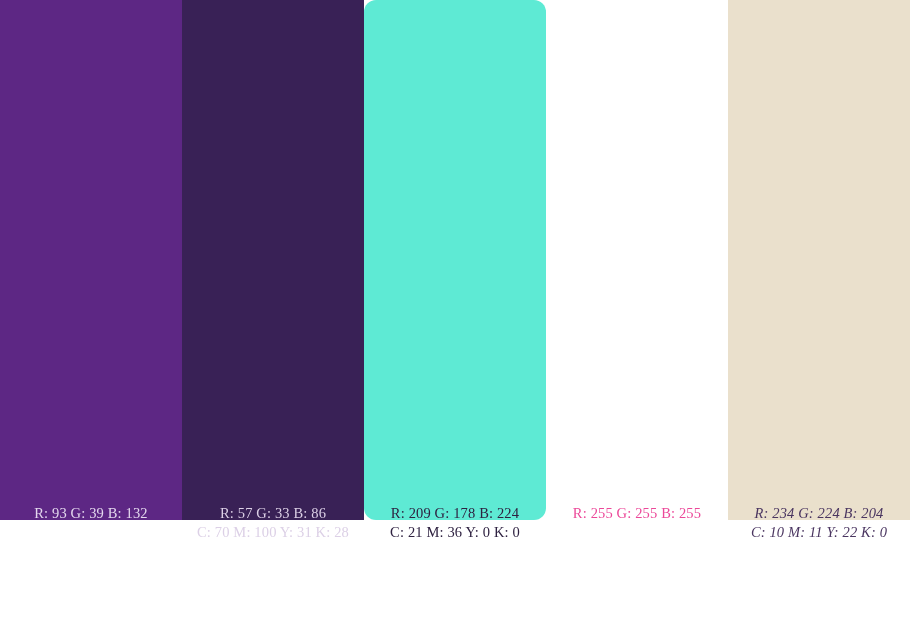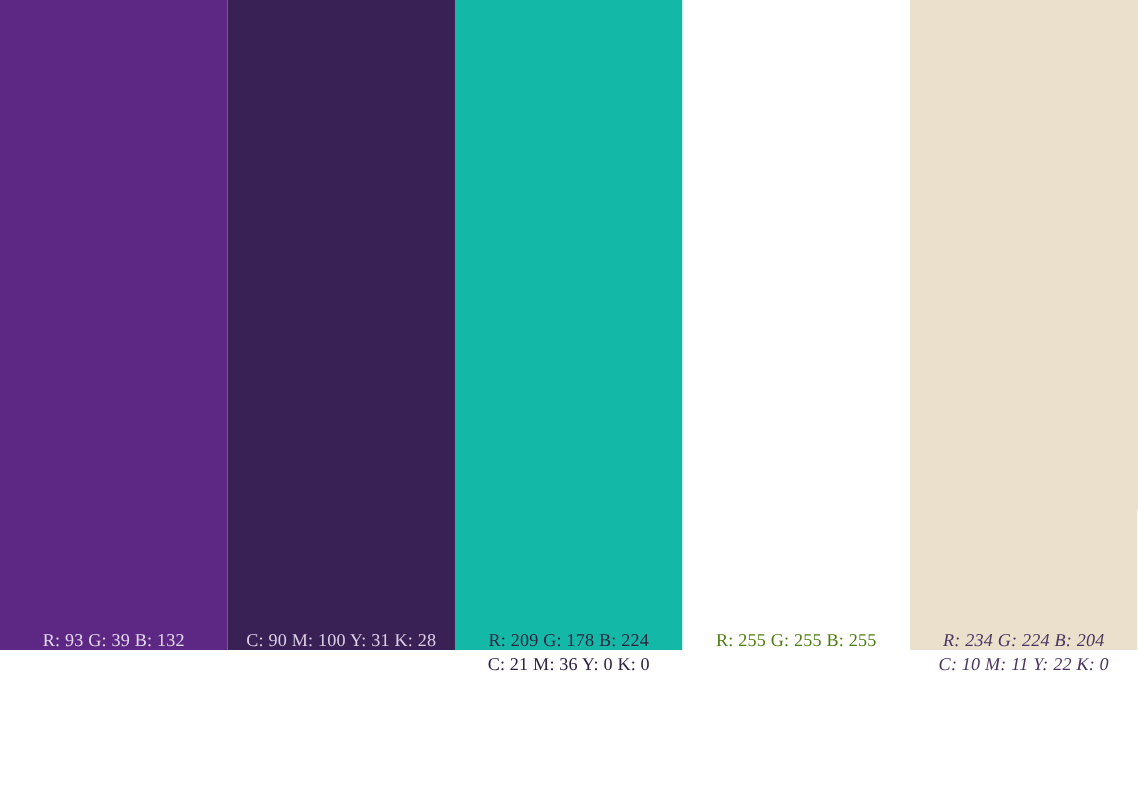--- a/index.html
+++ b/index.html
@@ -45,31 +45,32 @@
 <body>
 
 <div id="palette">
     <div class="swatch" style="background-color: rgb(93, 39, 132);">
       <div class="swatch-labels" style="color: rgb(228, 216, 238);">
         <span class="label-line">R: 93 G: 39 B: 132</span>
       </div>
     </div>
     <div class="swatch" style="background-color: rgb(57, 33, 86);">
       <div class="swatch-labels" style="color: rgb(220, 208, 230);">
-        <span class="label-line">C: 90 M: 100 Y: 31 K: 28</span>
+        <span class="label-line">R: 57 G: 33 B: 86</span>
+        <span class="label-line">C: 70 M: 100 Y: 31 K: 28</span>
       </div>
     </div>
-    <div class="swatch" style="background-color: #14b8a6;">
+    <div class="swatch" style="background-color: #5eead4; border-radius: 12px;">
       <div class="swatch-labels" style="color: rgb(46, 33, 64);">
         <span class="label-line">R: 209 G: 178 B: 224</span>
         <span class="label-line">C: 21 M: 36 Y: 0 K: 0</span>
       </div>
     </div>
     <div class="swatch" style="background-color: rgb(255, 255, 255);">
-      <div class="swatch-labels" style="color: #4d7c0f;">
+      <div class="swatch-labels" style="color: #ec4899;">
         <span class="label-line">R: 255 G: 255 B: 255</span>
       </div>
     </div>
     <div class="swatch" style="background-color: rgb(234, 224, 204); font-style: italic;">
       <div class="swatch-labels" style="color: rgb(74, 53, 96);">
         <span class="label-line">R: 234 G: 224 B: 204</span>
         <span class="label-line">C: 10 M: 11 Y: 22 K: 0</span>
       </div>
     </div>
   </div>

